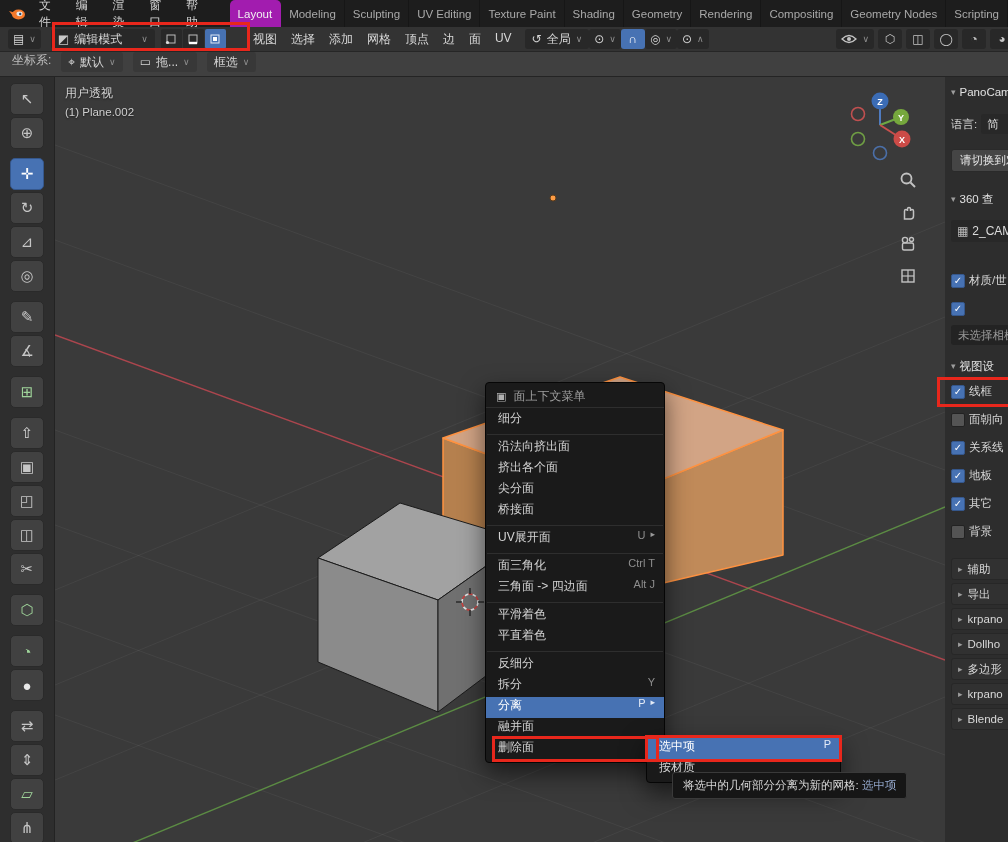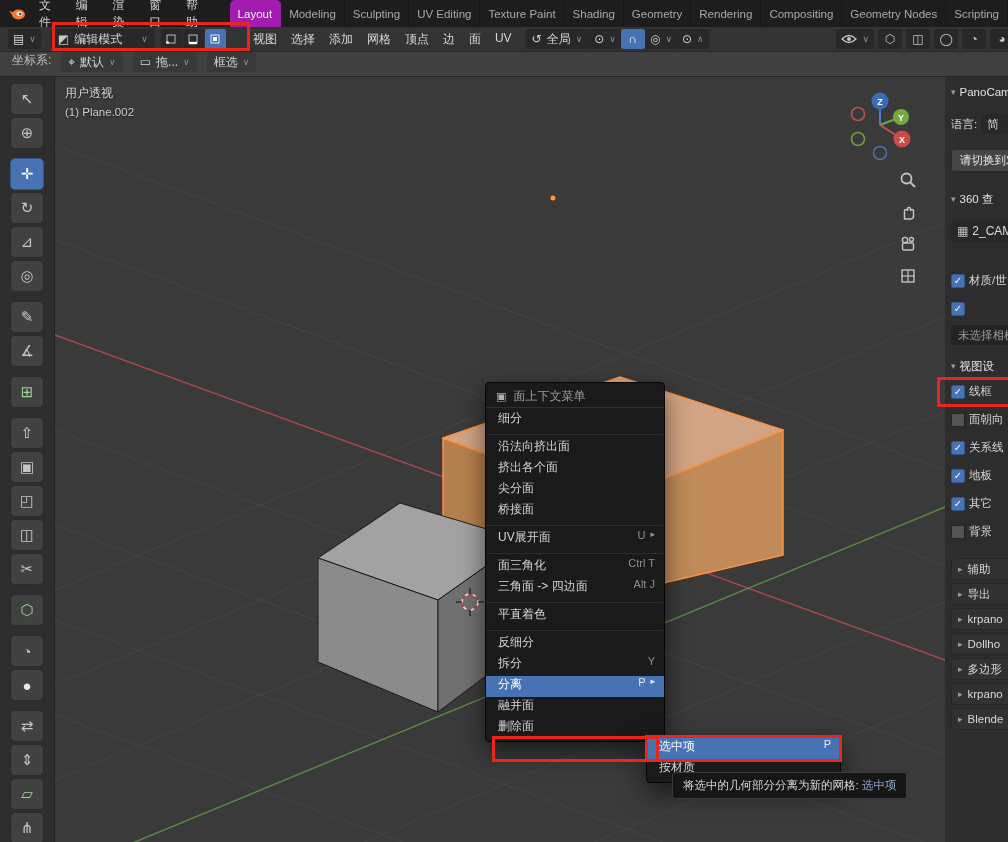--- a/index.html
+++ b/index.html
@@ -493,20 +493,24 @@
       <div class="mi">
         <span class="mi-label">面三角化</span>
         <span class="mi-key">Ctrl T</span>
       </div>
       <div class="mi">
         <span class="mi-label">三角面 -&gt; 四边面</span>
         <span class="mi-key">Alt J</span>
       </div>
       <div class="sep"></div>
       <div class="mi">
+        <span class="mi-label">平滑着色</span>
+        <span class="mi-key"></span>
+      </div>
+      <div class="mi">
         <span class="mi-label">平直着色</span>
         <span class="mi-key"></span>
       </div>
       <div class="sep"></div>
       <div class="mi">
         <span class="mi-label">反细分</span>
         <span class="mi-key"></span>
       </div>
       <div class="mi">
         <span class="mi-label">拆分</span>

